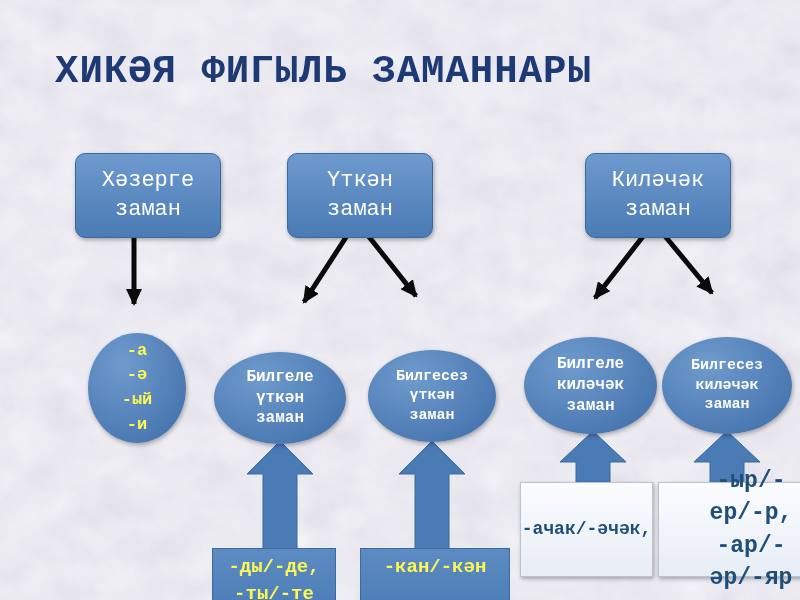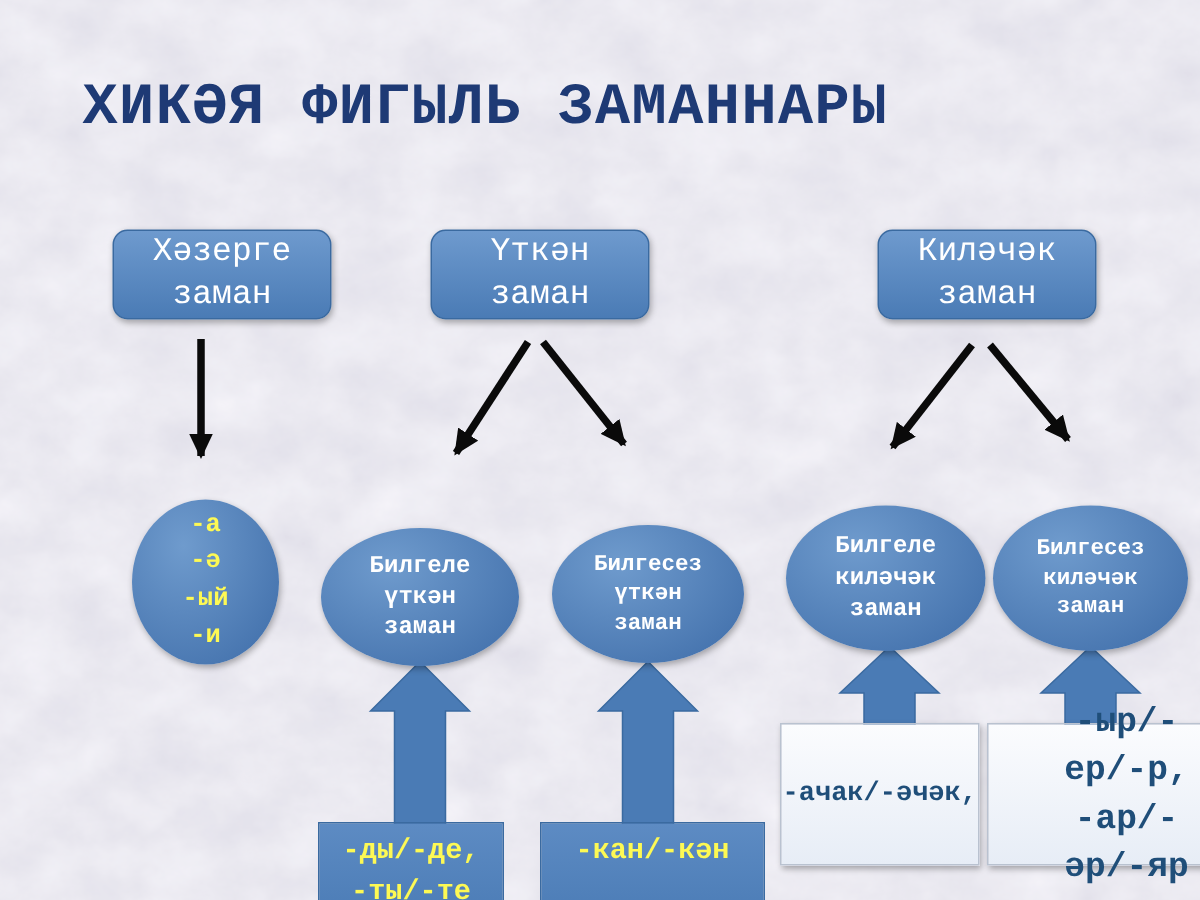--- a/index.html
+++ b/index.html
@@ -10,21 +10,21 @@
   }
   .bg { position:absolute; left:0; top:0; z-index:0; }
 
   .title {
     position:absolute; left:55px; top:50px; z-index:3;
     font-size:39px; font-weight:bold; color:#1e3a75; letter-spacing:1px;
     white-space:nowrap;
   }
 
   .tense-box {
-    position:absolute; z-index:3; width:146px; height:60px;
+    position:absolute; z-index:3; width:146px; height:85px;
     background:linear-gradient(#6e9ace,#4a7bb5);
     border:1px solid #3a6aa0; border-radius:10px;
     color:#ffffff; font-size:22px; line-height:1.3;
     display:flex; flex-direction:column; justify-content:center; align-items:center;
     box-shadow:1px 2px 4px rgba(0,0,0,0.3);
     text-align:center;
   }
   #box-present { left:75px;  top:153px; }
   #box-past    { left:287px; top:153px; }
   #box-future  { left:585px; top:153px; }

